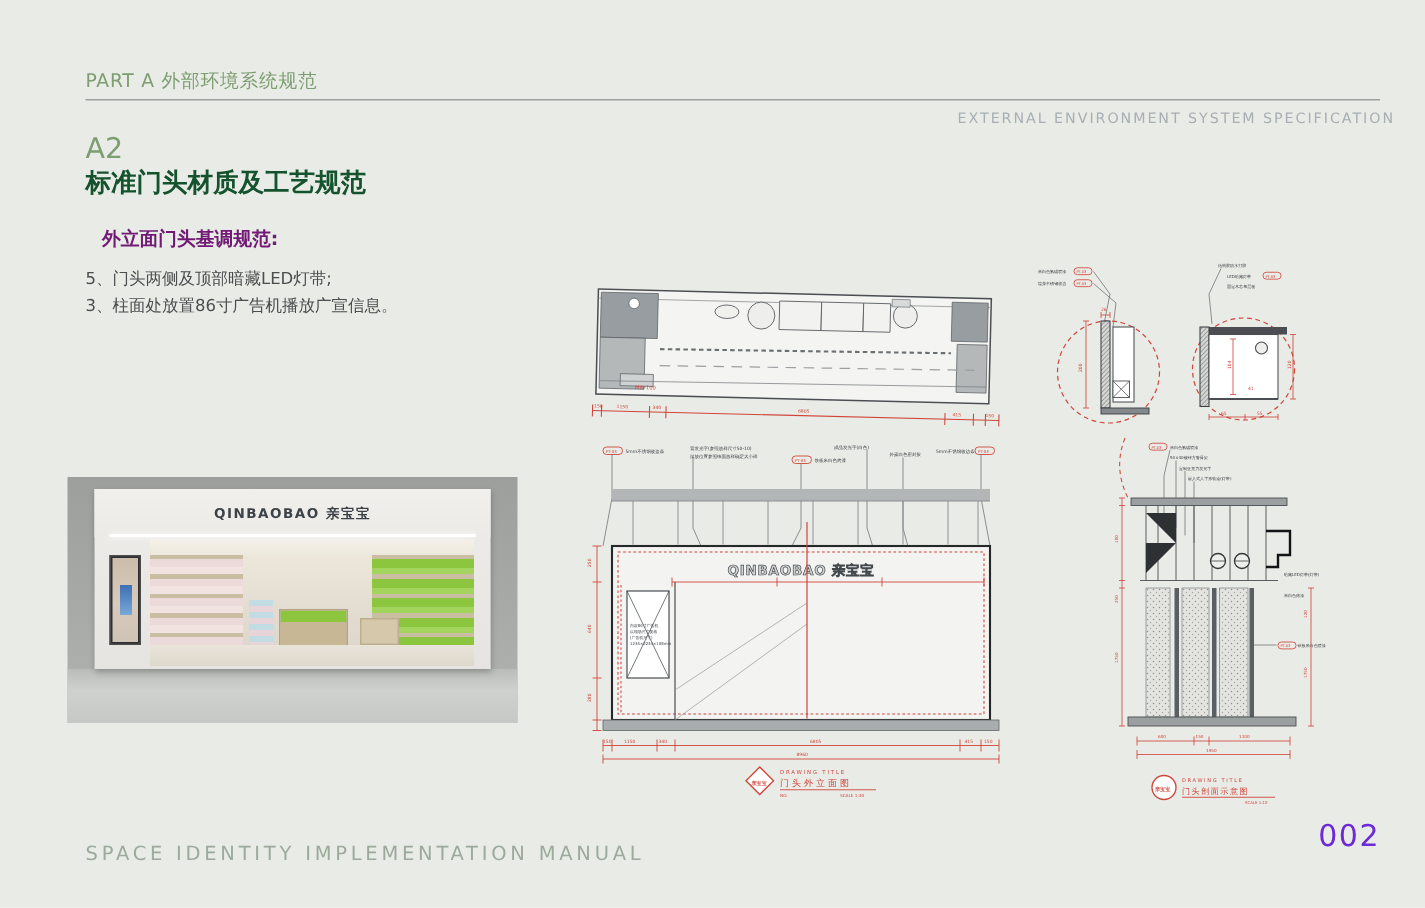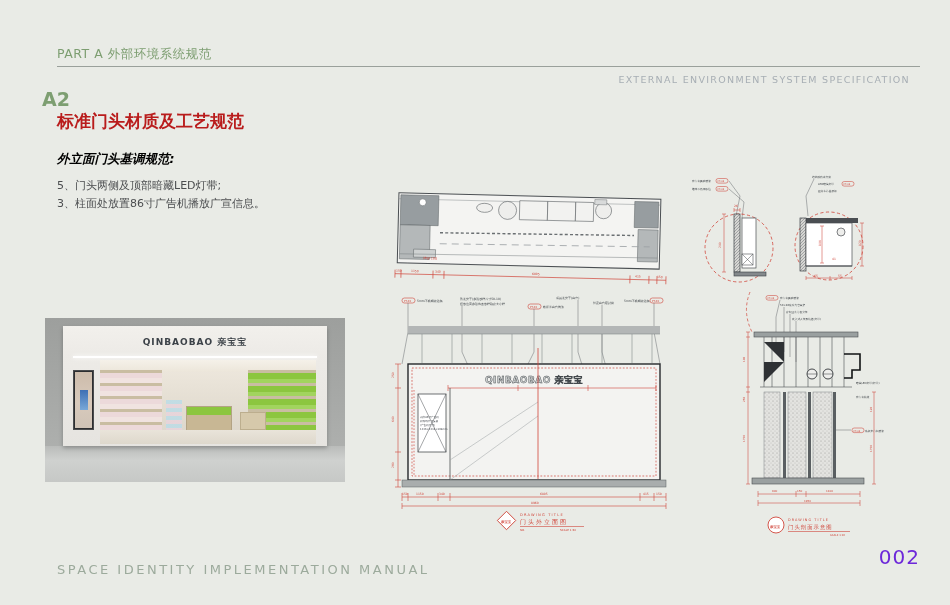--- a/index.html
+++ b/index.html
@@ -3,26 +3,26 @@
 <meta charset="utf-8">
 <style>
   * { margin:0; padding:0; box-sizing:border-box; }
   html,body { width:950px; height:605px; }
   body { font-family:"DejaVu Sans","Liberation Sans",sans-serif; }
   .page { position:relative; width:950px; height:605px; background:#e9ebe6; overflow:hidden;padding-left:24px; }
 
   
   .part-label { position:absolute; left:57px; top:46px; font-size:12.5px; color:#7d9e71; letter-spacing:.5px; }
   .header-rule { position:absolute; left:57px; top:66px; width:863px; height:1px; background:#9aa09b; }
-  .spec-en { position:absolute; right:40px; top:74px; font-size:9.5px; color:#a7aeb4; letter-spacing:1.3px;margin-left:45px; }
+  .spec-en { position:absolute; right:20px; top:74px; font-size:9.5px; color:#a7aeb4; letter-spacing:1.3px;margin-left:45px; }
 
   
-  .sec-code { position:absolute; left:42px; top:88px; font-size:19px; font-weight:bold; color:#7d9e71; }
-  .sec-title { position:absolute; left:57px; top:110px; font-size:17px; font-weight:bold; color:#b91c1c; }
-  .sub-title { position:absolute; left:57px; top:151px; font-size:12.5px; font-weight:bold; color:#000000;font-style:italic; }
+  .sec-code { position:absolute; left:57px; top:88px; font-size:19px; font-weight:normal; color:#7d9e71; }
+  .sec-title { position:absolute; left:57px; top:110px; font-size:17px; font-weight:bold; color:#14532d; }
+  .sub-title { position:absolute; left:68px; top:151px; font-size:12.5px; font-weight:bold; color:#701a75; }
   .spec-list { position:absolute; left:57px; top:177px; font-size:11px; color:#4b4d4f; line-height:18px; }
 
   
   .footer-left { position:absolute; left:57px; top:562px; font-size:13px; color:#9caa9c; letter-spacing:2.5px; }
   .page-num { position:absolute; right:30px; top:545px; font-size:20px; color:#6d28d9; letter-spacing:1px; }
 
   
   .photo { position:absolute; left:45px; top:318px; width:300px; height:164px;
            background:linear-gradient(#9d9f9d,#a8aaa8 55%,#b2b4b2); overflow:hidden; }
   .photo-floor { position:absolute; left:0; bottom:0; width:100%; height:36px;

